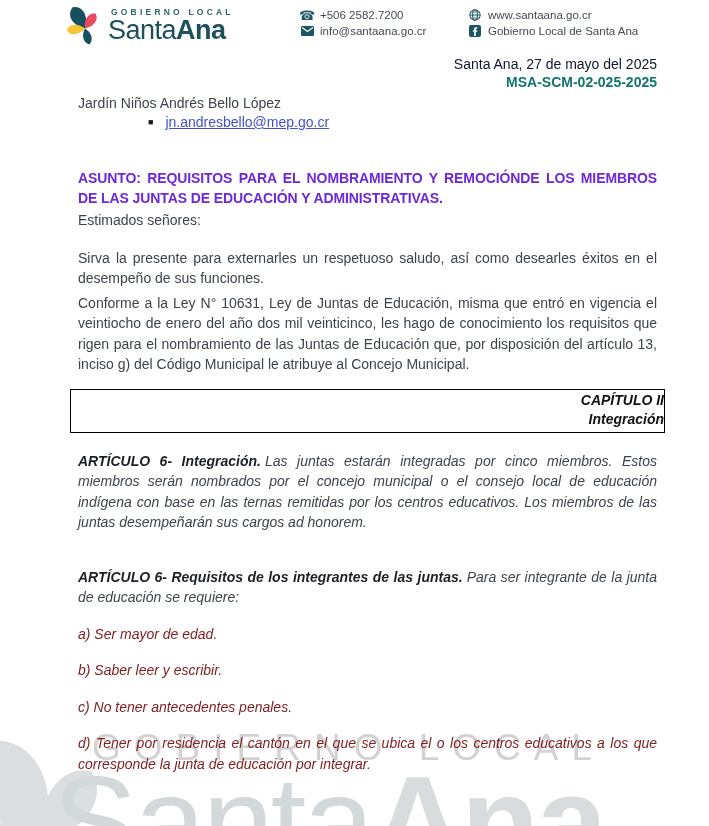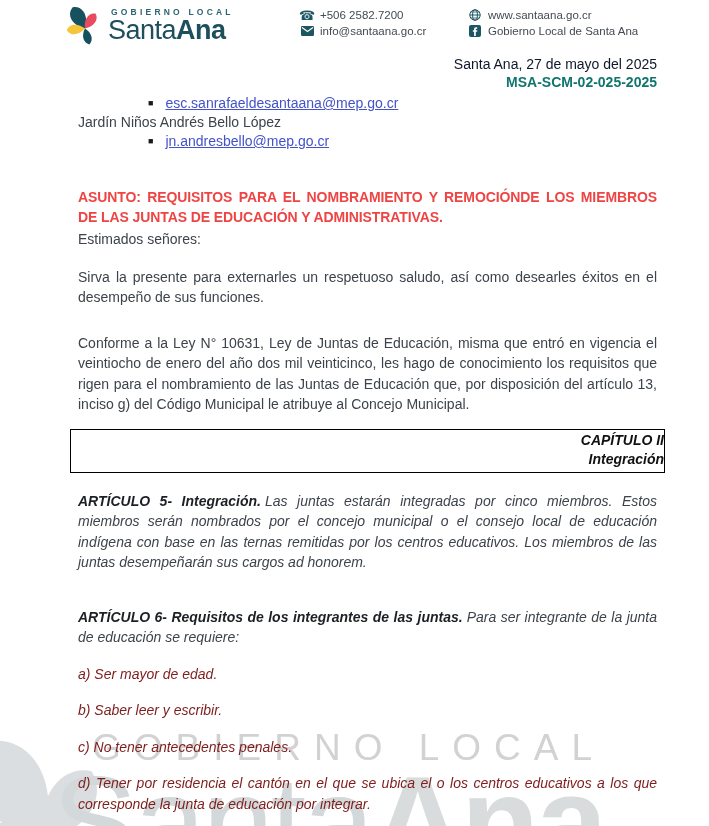--- a/index.html
+++ b/index.html
@@ -53,25 +53,25 @@
   .right { text-align:right; }
   .date-line { color:#0f172a; line-height:18px; }
   .ref-line { font-weight:700; color:#0f766e; line-height:18px; }
 
   .recipients { margin-top:3px; }
   .rcpt-name { line-height:19px; color:#3d434b; }
   .rcpt-email-row { padding-left:70px; line-height:19px; }
   .bullet { font-size:9px; color:#1a1a1a; margin-right:12px; vertical-align:2px; }
   a.email-link { color:#4352c9; text-decoration:underline; }
 
-  .subject { margin-top:36px; font-weight:700; color:#ef4444; text-align:justify; line-height:20px; letter-spacing:-0.1px; }
+  .subject { margin-top:36px; font-weight:700; color:#6d28d9; text-align:justify; line-height:20px; letter-spacing:-0.1px; }
   .salutation { margin-top:2px; }
   .para { text-align:justify; }
   .p1 { margin-top:17px; }
-  .p2 { margin-top:25px; }
+  .p2 { margin-top:4px; }
 
   .chapter-box {
     margin:14px -8px 0 -8px;
     border:1.5px solid #000;
     text-align:right; padding:1px 0 3px;
     font-style:italic; font-weight:700; color:#111;
     line-height:19px;
   }
 
   .article { margin-top:18px; font-style:italic; text-align:justify; color:#3d434b; }
@@ -153,43 +153,40 @@
       </div>
     </div>
   </div>
 
   <div class="doc">
 
     <div class="right date-line">Santa Ana, 27 de mayo del 2025</div>
     <div class="right ref-line">MSA-SCM-02-025-2025</div>
 
     <div class="recipients">
-      <div class="rcpt-email-row">
-        <span class="bullet">■</span><a class="email-link" href="#">esc.sanrafaeldesantaana@mep.go.cr</a>
-      </div>
       <div class="rcpt-name">Jardín Niños Andrés Bello López</div>
       <div class="rcpt-email-row">
         <span class="bullet">■</span><a class="email-link" href="#">jn.andresbello@mep.go.cr</a>
       </div>
     </div>
 
     <div class="subject">ASUNTO: REQUISITOS PARA EL NOMBRAMIENTO Y REMOCIÓNDE LOS MIEMBROS DE LAS JUNTAS DE EDUCACIÓN Y ADMINISTRATIVAS.</div>
 
     <div class="salutation">Estimados señores:</div>
 
     <div class="para p1">Sirva la presente para externarles un respetuoso saludo, así como desearles éxitos en el desempeño de sus funciones.</div>
 
     <div class="para p2">Conforme a la Ley N° 10631, Ley de Juntas de Educación, misma que entró en vigencia el veintiocho de enero del año dos mil veinticinco, les hago de conocimiento los requisitos que rigen para el nombramiento de las Juntas de Educación que, por disposición del artículo 13, inciso g) del Código Municipal le atribuye al Concejo Municipal.</div>
 
     <div class="chapter-box">
       <div>CAPÍTULO II</div>
       <div>Integración</div>
     </div>
 
-    <div class="article"><span class="lead">ARTÍCULO 5- Integración.</span><span>Las juntas estarán integradas por cinco miembros. Estos miembros serán nombrados por el concejo municipal o el consejo local de educación indígena con base en las ternas remitidas por los centros educativos. Los miembros de las juntas desempeñarán sus cargos ad honorem.</span></div>
+    <div class="article"><span class="lead">ARTÍCULO 6- Integración.</span><span>Las juntas estarán integradas por cinco miembros. Estos miembros serán nombrados por el concejo municipal o el consejo local de educación indígena con base en las ternas remitidas por los centros educativos. Los miembros de las juntas desempeñarán sus cargos ad honorem.</span></div>
 
     <div class="article a6"><span class="lead">ARTÍCULO 6- Requisitos de los integrantes de las juntas.</span><span>Para ser integrante de la junta de educación se requiere:</span></div>
 
     <div class="req">a) Ser mayor de edad.</div>
     <div class="req">b) Saber leer y escribir.</div>
     <div class="req">c) No tener antecedentes penales.</div>
     <div class="req">d) Tener por residencia el cantón en el que se ubica el o los centros educativos a los que corresponde la junta de educación por integrar.</div>
 
   </div>
 </div>

